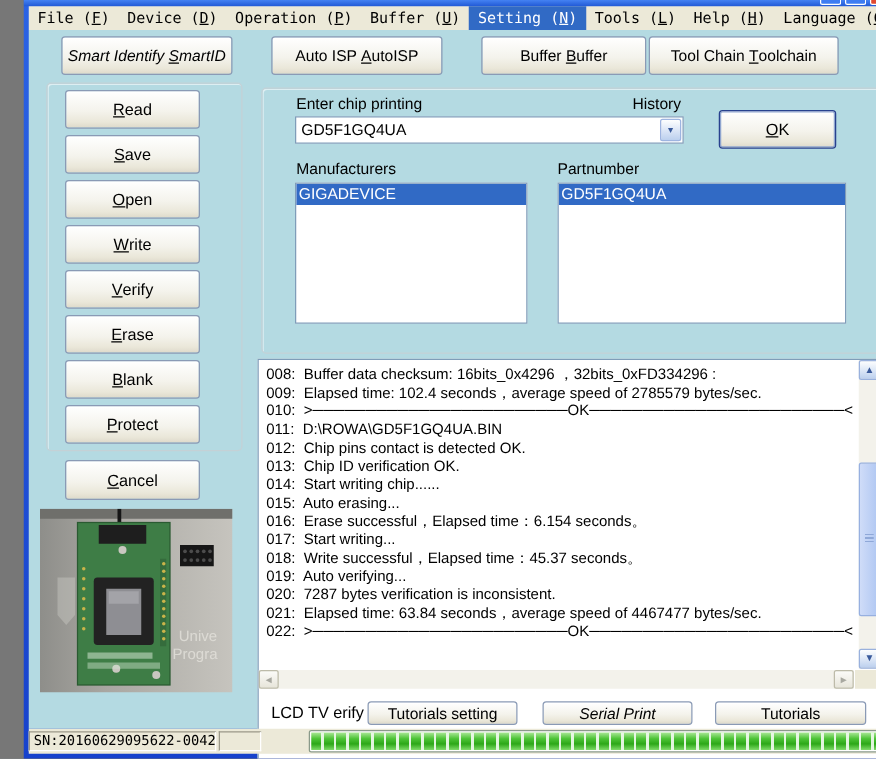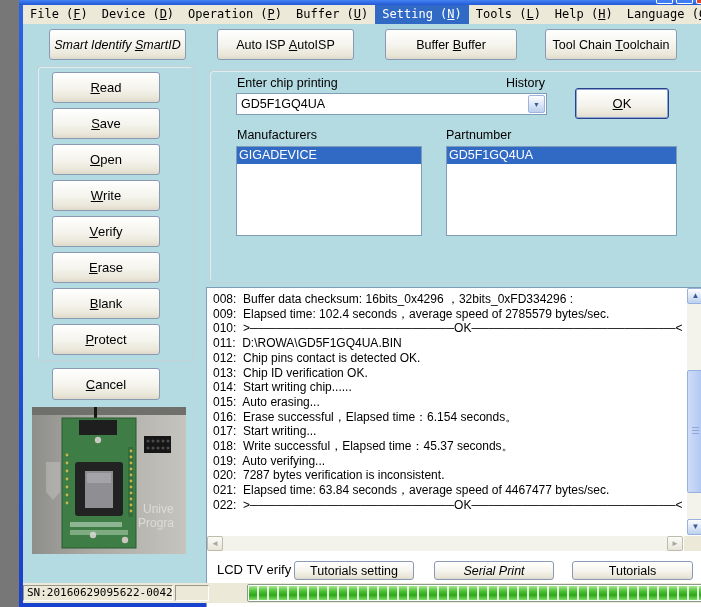--- a/index.html
+++ b/index.html
@@ -31,21 +31,21 @@
     position:absolute;display:flex;align-items:center;justify-content:center;
     background:linear-gradient(180deg,#ffffff,#f4f3ec 55%,#eae7d9 85%,#dedacb);
     border:1px solid #8A9AB5;border-radius:3px;box-shadow:inset 0 1px 0 #fff;
     font-size:13px;color:#000;cursor:default;white-space:pre;
   }
   
   #toolbar .xpbtn{top:29px;height:31px;font-size:12.5px;}
   #toolbar .xpbtn:nth-child(1){left:30px;width:137px;font-style:italic;}
   #toolbar .xpbtn:nth-child(2){left:198px;width:137px;}
   #toolbar .xpbtn:nth-child(3){left:366px;width:132px;}
-  #toolbar .xpbtn:nth-child(4){left:526px;width:132px;}
+  #toolbar .xpbtn:nth-child(4){left:500px;width:152px;}
   
   .groupbox{position:absolute;border:1px solid #C4D1D6;border-radius:4px;box-shadow:inset 1px 1px 0 rgba(255,255,255,.55);}
   #group-left{left:18px;top:66px;width:157px;height:295px;}
   #group-right{left:190px;top:70px;width:497px;height:213px;}
   
   #side-buttons .xpbtn{left:33px;width:108px;height:31px;}
   #side-buttons .xpbtn:nth-child(1){top:72px;}
   #side-buttons .xpbtn:nth-child(2){top:108px;}
   #side-buttons .xpbtn:nth-child(3){top:144px;}
   #side-buttons .xpbtn:nth-child(4){top:180px;}
@@ -64,21 +64,21 @@
   #lbl-part{left:427px;top:128px;}
   #combo{position:absolute;left:217px;top:93px;width:311px;height:22px;background:#fff;border:1px solid #7F9DB9;}
   #combo-value{position:absolute;left:4px;top:3px;font-size:12.5px;}
   #combo-arrow{
     position:absolute;right:1px;top:1px;width:17px;height:18px;
     background:linear-gradient(180deg,#fdfefe,#d9e4f6 55%,#bcd0ee);
     border:1px solid #9EB4E0;border-radius:2px;
     display:flex;align-items:center;justify-content:center;font-size:7px;color:#3A5A9B;
   }
   #ok-btn{left:556px;top:88px;width:94px;height:31px;border:1px solid #28418E;box-shadow:inset 0 0 0 1px #8FA5CF,inset 0 1px 0 #fff;}
-  .listbox{position:absolute;top:146px;height:90px;background:#fff;border:1px solid #7F9DB9;overflow:hidden;}
+  .listbox{position:absolute;top:146px;height:113px;background:#fff;border:1px solid #7F9DB9;overflow:hidden;}
   #list-manu{left:217px;width:186px;}
   #list-part{left:427px;width:231px;}
   .list-row{height:17px;line-height:17px;font-size:12.5px;padding-left:2px;white-space:pre;}
   .list-row.selected{background:#316AC5;color:#fff;}
   
   #log-box{position:absolute;left:187px;top:287px;width:499px;height:324px;background:#fff;border:1px solid #7F9DB9;}
   #log-lines{position:absolute;left:6px;top:4px;right:20px;bottom:18px;overflow:hidden;font-size:12px;line-height:14.7px;white-space:pre;}
   
   .sb-btn{position:absolute;display:flex;align-items:center;justify-content:center;
     background:linear-gradient(180deg,#fdfefe,#d7e3f5 60%,#bcd0ee);

